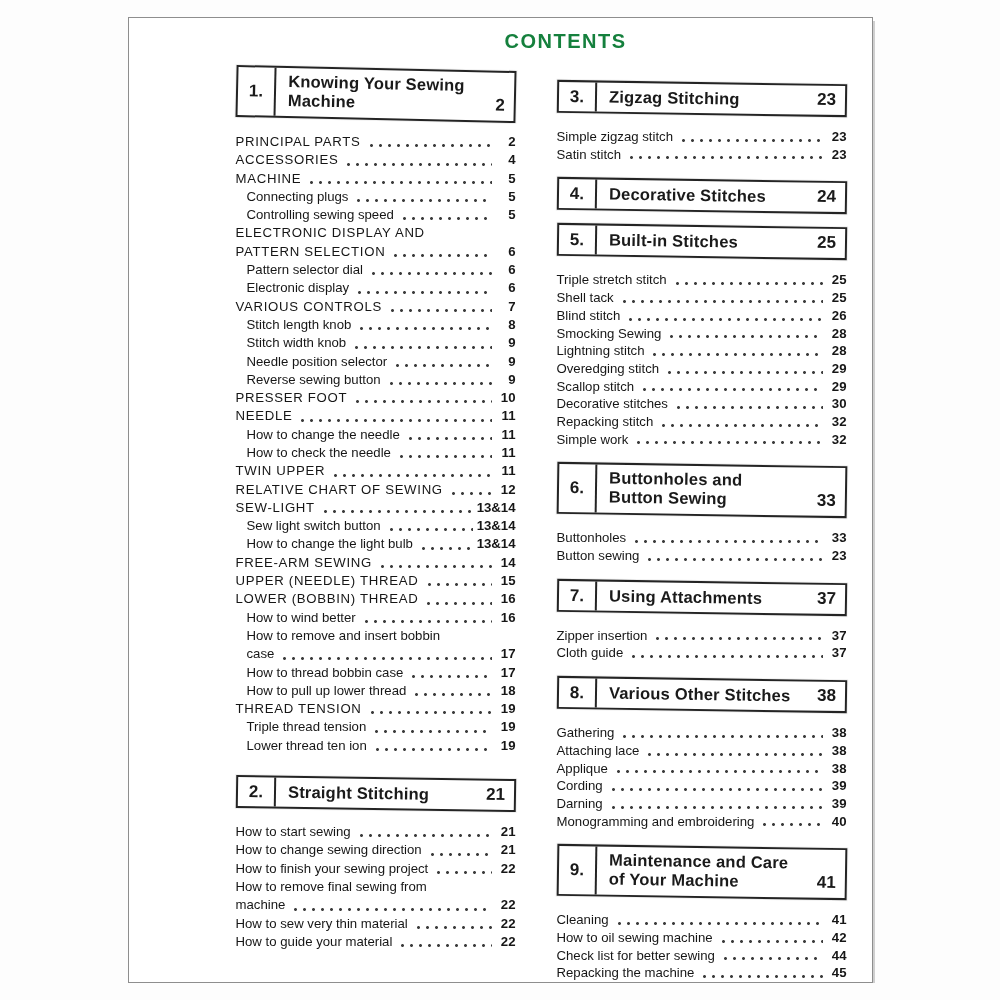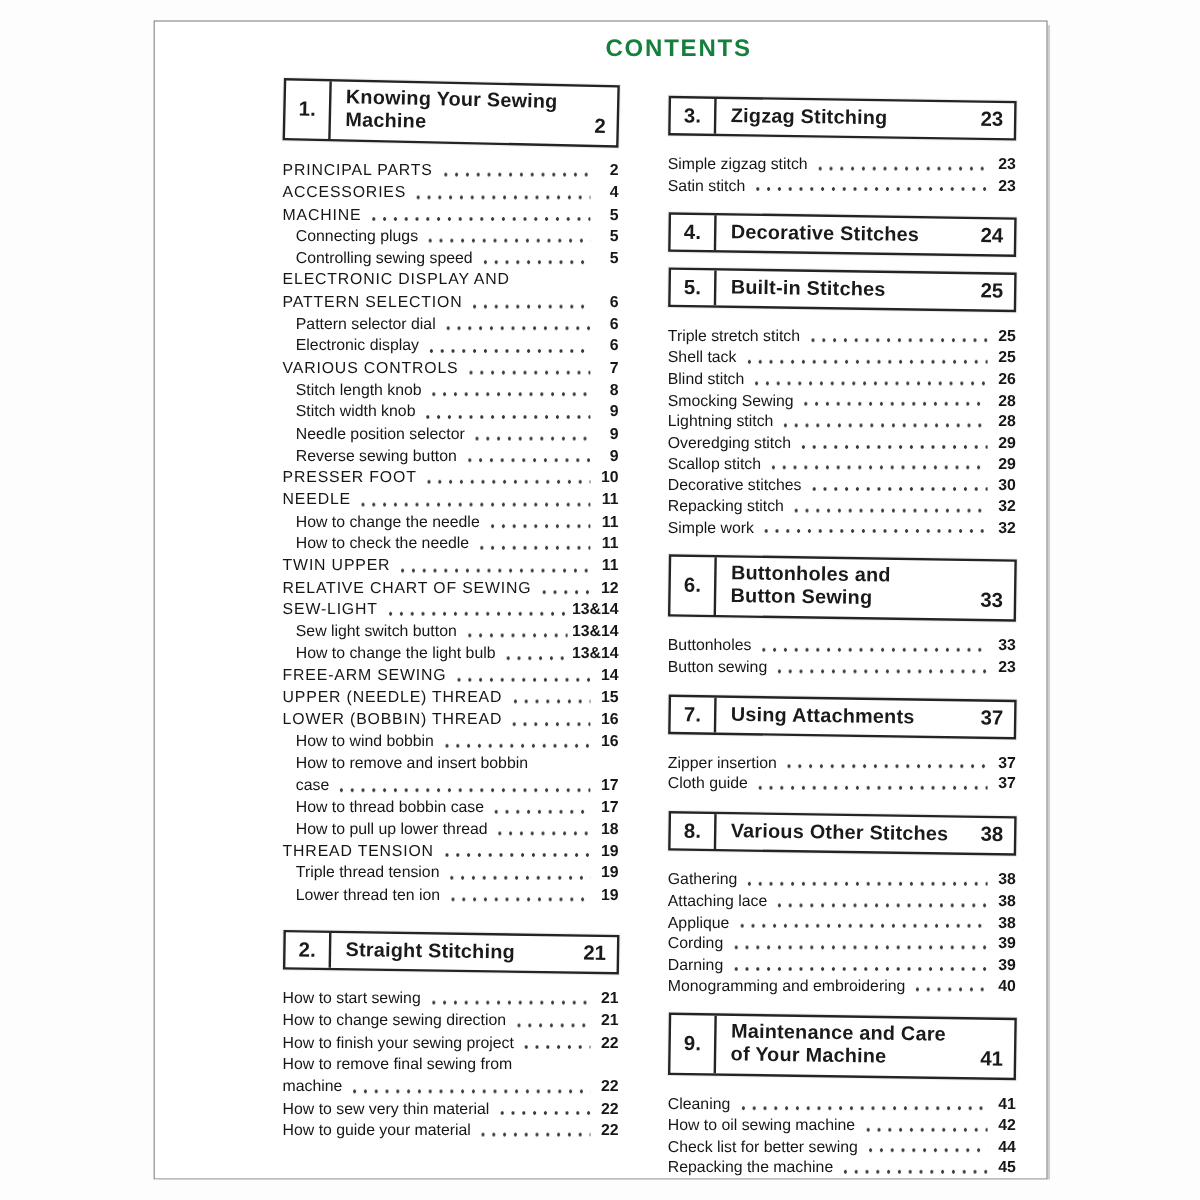--- a/index.html
+++ b/index.html
@@ -184,21 +184,21 @@
             <span class="toc-label caps">UPPER (NEEDLE) THREAD</span>
             <span class="leader"></span>
             <span class="toc-page">15</span>
           </div>
           <div class="toc-row">
             <span class="toc-label caps">LOWER (BOBBIN) THREAD</span>
             <span class="leader"></span>
             <span class="toc-page">16</span>
           </div>
           <div class="toc-row indent-1">
-            <span class="toc-label">How to wind bobbin</span>
+            <span class="toc-label">How to wind better</span>
             <span class="leader"></span>
             <span class="toc-page">16</span>
           </div>
           <div class="toc-row indent-1">
             <span class="toc-label">How to remove and insert bobbin</span>
           </div>
           <div class="toc-row indent-1">
             <span class="toc-label">case</span>
             <span class="leader"></span>
             <span class="toc-page">17</span>

